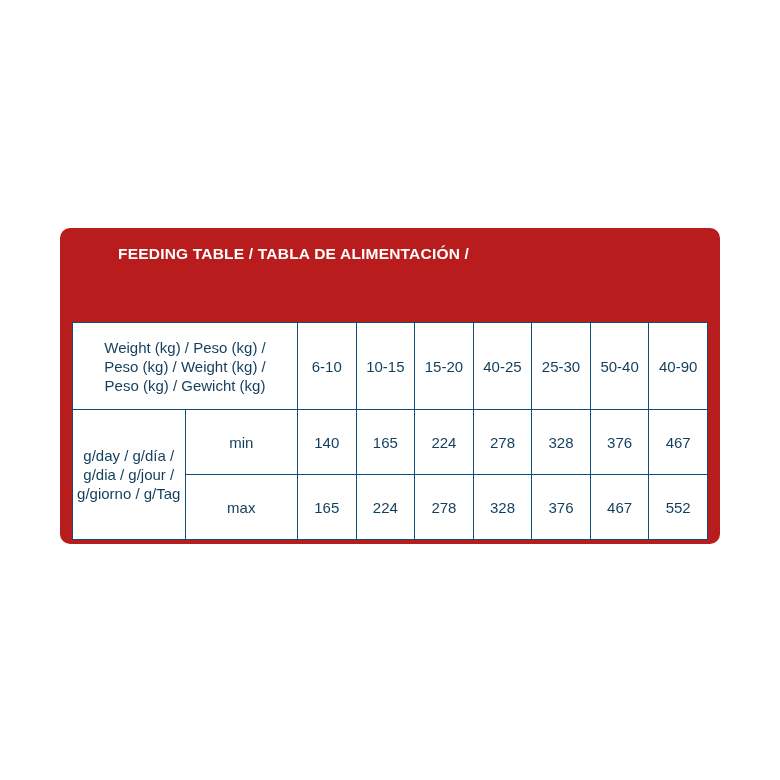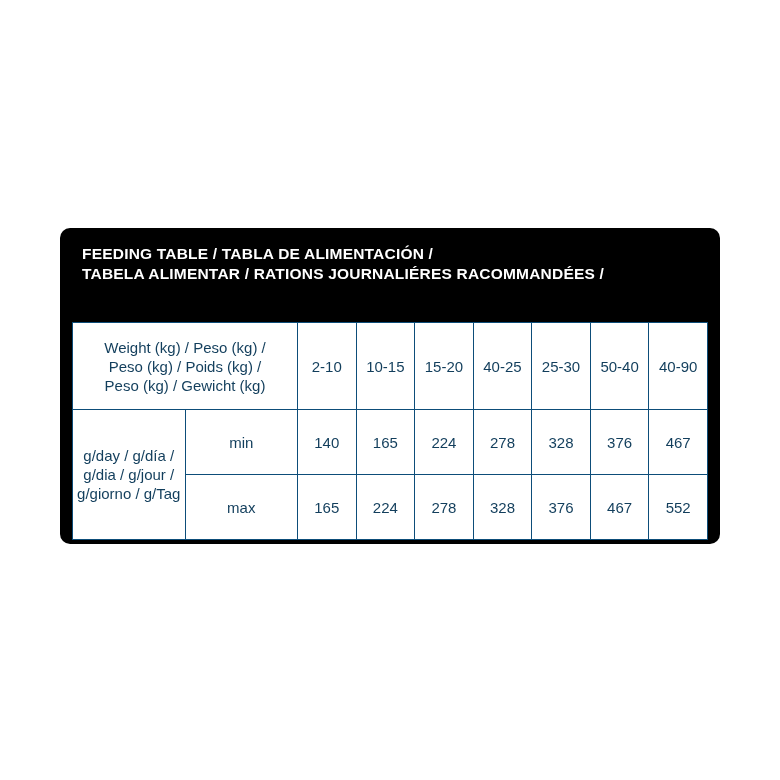--- a/index.html
+++ b/index.html
@@ -17,24 +17,25 @@
     position: relative;
     width: 780px;
     height: 780px;
   }
   .panel {
     position: absolute;
     left: 60px;
     top: 228px;
     width: 660px;
     height: 316px;
-    background: #000000;
+    background: #b91c1c;
     border-radius: 10px;
     overflow: hidden;
     box-sizing: border-box;
+    padding-left: 36px;
   }
   .panel-title {
     color: #ffffff;
     font-size: 15.5px;
     line-height: 20px;
     font-weight: bold;
     letter-spacing: 0.2px;
     padding: 16px 18px 8px 22px;
   }
   .panel-title .line {
@@ -90,33 +91,32 @@
   }
 </style>
 </head>
 <body>
 
 <div class="canvas">
   <div class="panel">
 
     <div class="panel-title">
       <span class="line">FEEDING TABLE / TABLA DE ALIMENTACIÓN /</span>
-      <span class="line">TABELA ALIMENTAR / RATIONS JOURNALIÉRES RACOMMANDÉES /</span>
     </div>
 
     <div class="table-wrap">
       <table class="feeding">
         <tbody>
           <tr class="head-row">
             <td class="rowlabel" colspan="2">
               <span>Weight (kg) / Peso (kg) /</span>
-              <span>Peso (kg) / Poids (kg) /</span>
+              <span>Peso (kg) / Weight (kg) /</span>
               <span>Peso (kg) / Gewicht (kg)</span>
             </td>
-            <td class="hdr">2-10</td>
+            <td class="hdr">6-10</td>
             <td class="hdr">10-15</td>
             <td class="hdr">15-20</td>
             <td class="hdr">40-25</td>
             <td class="hdr">25-30</td>
             <td class="hdr">50-40</td>
             <td class="hdr">40-90</td>
           </tr>
 
           <tr class="data-row">
             <td class="rowlabel" rowspan="2">

